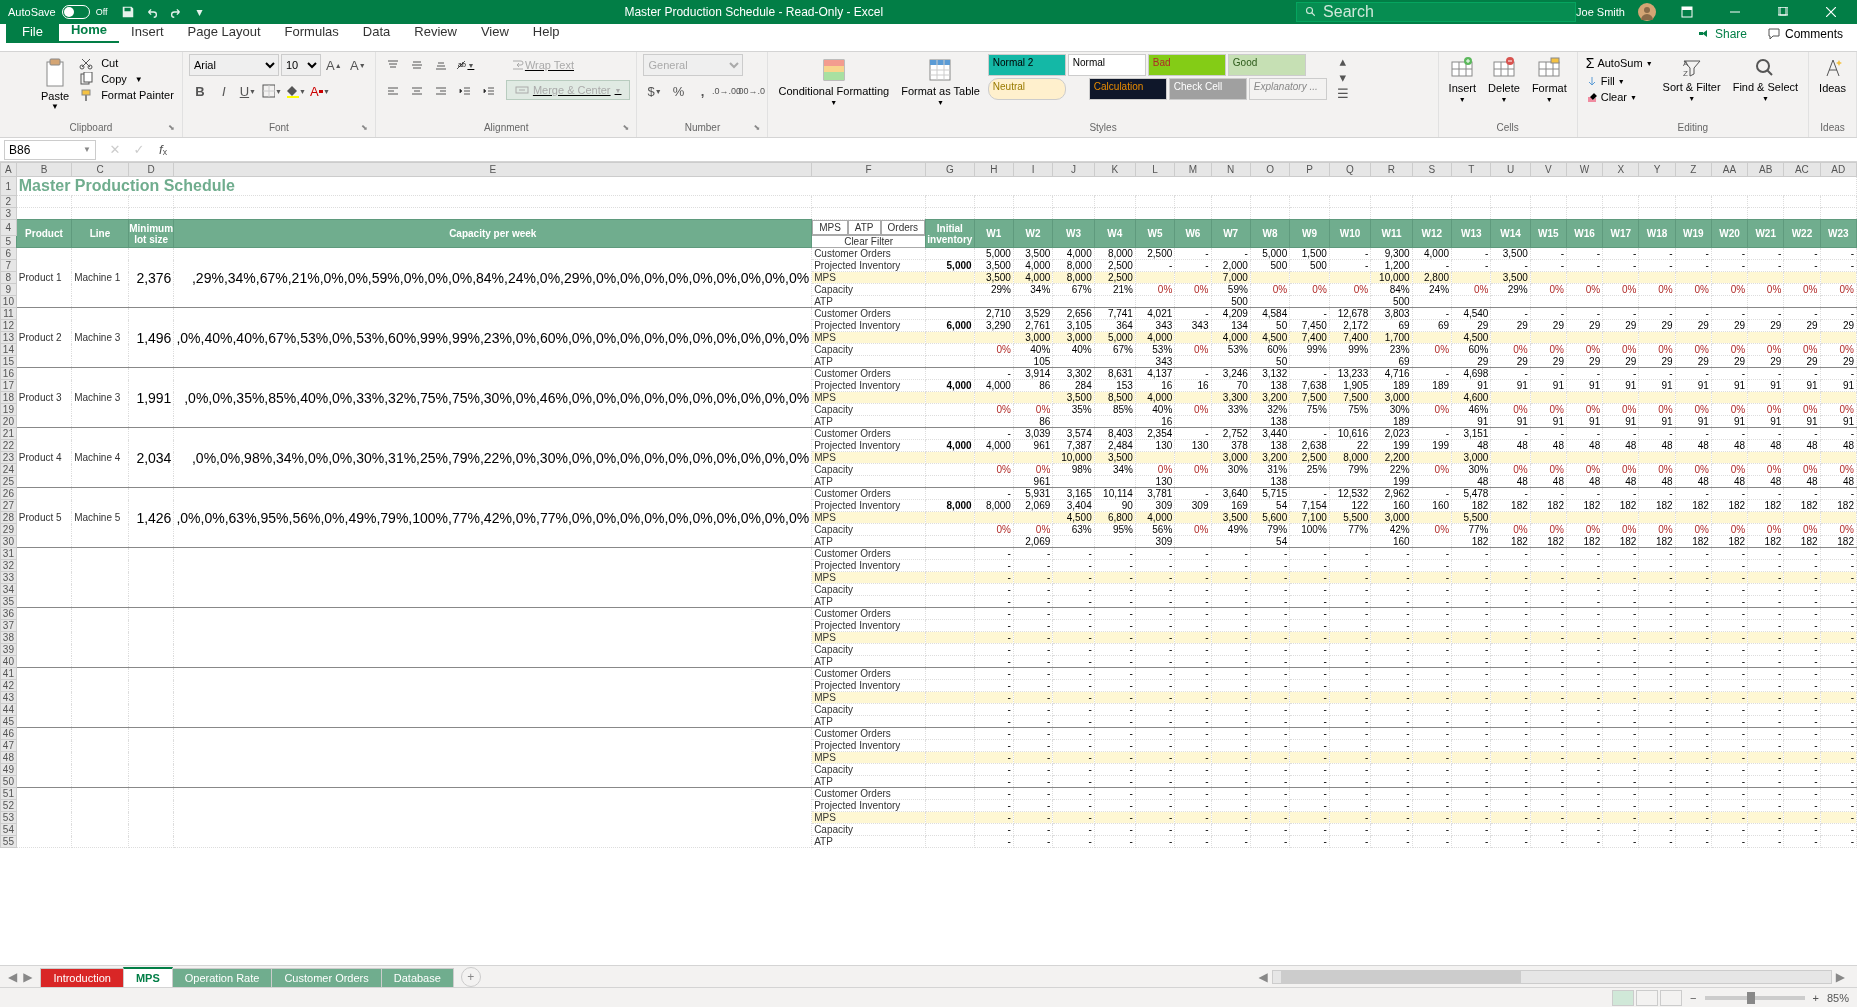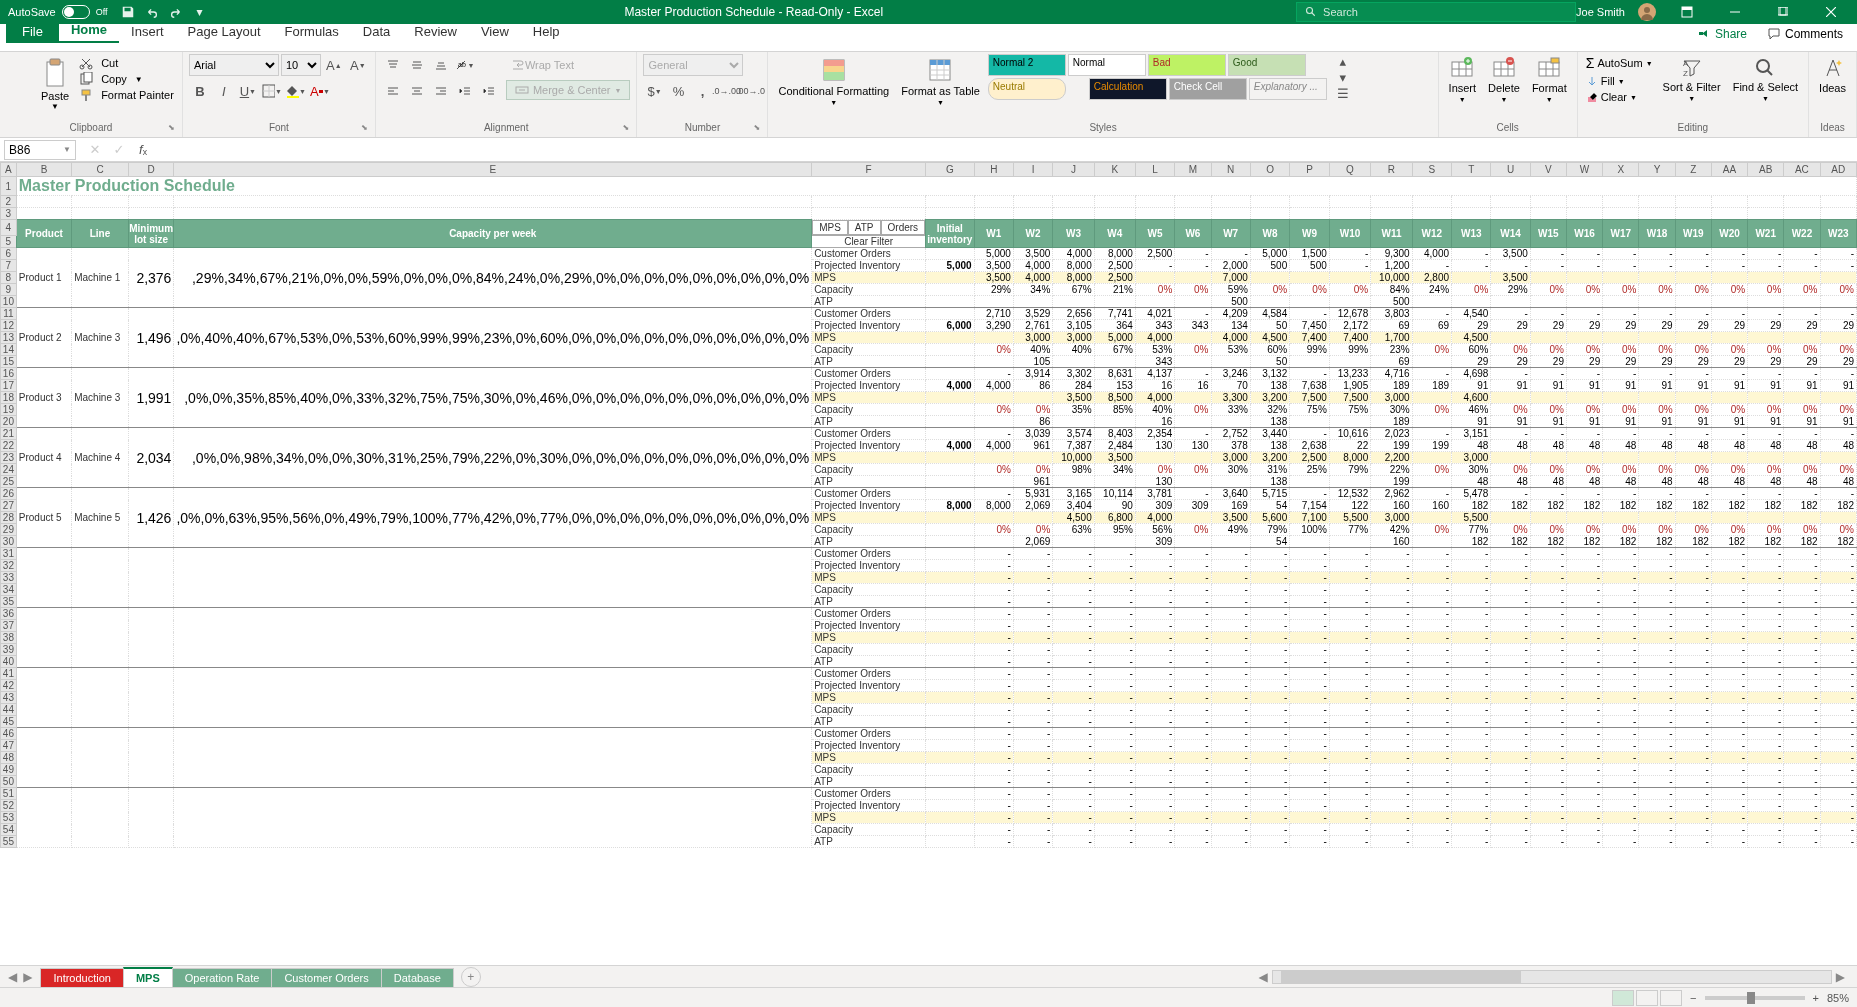--- a/index.html
+++ b/index.html
@@ -5,21 +5,21 @@
 * { margin: 0; padding: 0; box-sizing: border-box; font-family: 'Segoe UI', Arial, sans-serif; }
 body { background: #fff; overflow: hidden; font-size: 12px; }
 
 
 .title-bar { background: #027e46; height: 24px; display: flex; align-items: center; color: #fff; }
 .autosave { display: flex; align-items: center; gap: 6px; padding: 0 8px; font-size: 11px; }
 .toggle-off { width: 28px; height: 14px; border: 1px solid #fff; border-radius: 8px; position: relative; background: #027e46; }
 .toggle-off::after { content: ''; position: absolute; width: 10px; height: 10px; border-radius: 50%; background: #fff; top: 1px; left: 1px; }
 .qat-icon { width: 16px; height: 16px; display: flex; align-items: center; justify-content: center; opacity: 0.9; margin: 0 4px; cursor: pointer; }
 .title-center { flex: 1; text-align: center; font-size: 12px; }
-.search-box { background: #068d51; border: 1px solid #05a55f; height: 20px; width: 280px; display: flex; align-items: center; padding: 0 8px; color: #cfe8da; font-size: 11px; }
+.search-box { background: #068d51; border: 1px solid #05a55f; height: 20px; width: 280px; display: flex; align-items: center; padding: 0 8px; color: #cfe8da; font-size: 16px; }
 .title-right { display: flex; align-items: center; gap: 12px; padding-right: 8px; margin-left: auto; }
 .win-btn { width: 36px; height: 24px; display: flex; align-items: center; justify-content: center; cursor: pointer; }
 
 
 .menu-tabs { background: #fff; height: 28px; display: flex; align-items: flex-end; border-bottom: 1px solid #d4d4d4; padding: 8px 6px; }
 .menu-tab { padding: 4px 12px; font-size: 13px; color: #333; cursor: pointer; }
 .menu-tab.active { color: #027e46; font-weight: 600; border-bottom: 2px solid #027e46; }
 .menu-tab.file { background: #027e46; color: #fff; padding: 4px 16px; }
 .menu-right { margin-left: auto; display: flex; gap: 4px; }
 .menu-btn { padding: 2px 8px; font-size: 12px; display: flex; align-items: center; gap: 4px; cursor: pointer; }
@@ -34,34 +34,34 @@
 .clipboard-small { display: flex; flex-direction: column; gap: 2px; padding: 2px; font-size: 11px; }
 .clipboard-small > div { display: flex; align-items: center; gap: 8px; cursor: pointer; }
 .font-row { display: flex; gap: 2px; align-items: center; margin-bottom: 4px; }
 .font-select { height: 22px; font-size: 11px; border: 1px solid #ccc; }
 .icon-btn { width: 22px; height: 22px; display: flex; align-items: center; justify-content: center; cursor: pointer; border: 1px solid transparent; font-size: 13px; color: #555; }
 .merge-btn { background: #e0eae3; border: 1px solid #b8ccbf; padding: 2px 8px; font-size: 11px; color: #aaa; display: flex; align-items: center; gap: 4px; }
 .styles-gallery { display: flex; flex-wrap: wrap; gap: 2px; width: 340px; }
 .style-cell { width: 78px; height: 22px; border: 1px solid #ccc; font-size: 10px; padding: 2px 4px; overflow: hidden; }
 .style-normal2 { background: #14b8a6; }
 .style-normal { background: #fff; }
-.style-bad { background: #bef264; color: #b02a27; }
+.style-bad { background: #84cc16; color: #b02a27; }
 .style-good { background: #c6e0b4; color: #2c5a19; }
 .style-neutral { background: #fff0cd; color: #997a00; border-radius: 10px; }
 .style-calc { background: #0f172a; color: #ea8c00; margin-left: 21px; }
 .style-checkcell { background: #a0a0a0; color: #fff; }
 .style-explan { color: #888; font-style: italic; }
 .big-btn { display: flex; flex-direction: column; align-items: center; padding: 2px 4px; font-size: 11px; cursor: pointer; gap: 2px; }
 .editing-col { display: flex; flex-direction: column; gap: 2px; font-size: 11px; }
 .editing-row { display: flex; align-items: center; gap: 3px; cursor: pointer; padding: 1px 2px; }
 .dialog-launcher { position: absolute; bottom: 2px; right: 2px; width: 12px; height: 12px; font-size: 8px; color: #888; cursor: pointer; }
 
 
 .formula-bar { height: 24px; display: flex; align-items: center; border-bottom: 1px solid #d4d4d4; background: #fff; }
-.name-box { width: 72px; height: 20px; border: 1px solid #ccc; margin: 0 4px; padding: 0 4px; font-size: 12px; display: flex; align-items: center; }
+.name-box { width: 92px; height: 20px; border: 1px solid #ccc; margin: 0 4px; padding: 0 4px; font-size: 12px; display: flex; align-items: center; }
 .fx-btns { display: flex; gap: 2px; padding: 0 4px; }
 .formula-input { flex: 1; height: 20px; border: none; padding: 0 6px; }
 
 
 .sheet-area { position: relative; height: calc(100vh - 24px - 28px - 86px - 24px - 22px - 20px); overflow: hidden; background: #fff; }
 table.sheet { border-collapse: collapse; font-size: 10px; table-layout: fixed; }
 .col-header td { background: #e6e6e6; border: 1px solid #ccc; text-align: center; font-size: 10px; color: #555; height: 14px; }
 .row-num { background: #e6e6e6; border: 1px solid #ccc; text-align: center; width: 18px; font-size: 10px; color: #555; }
 td.cell { border-right: 1px dotted #ddd; border-bottom: 1px dotted #ddd; height: 11px; padding: 0 2px; white-space: nowrap; overflow: hidden; }
 .title-cell { color: #70ad8e; font-size: 16px; font-weight: bold; }
@@ -272,21 +272,21 @@
             </svg>
             <span style="font-size:7px;">▼</span>
           </span>
       </div>
     </div>
     <div class="ribbon-group-label">Font</div>
     <div class="dialog-launcher">⬊</div>
   </div>
 
   <div class="ribbon-group" style="min-width:200px;">
-    <div style="flex:1;display:flex;gap:6px;">
+    <div style="flex:1;display:flex;gap:6px;text-decoration:underline;">
       <div>
         <div class="font-row">
           <span class="icon-btn">
               <svg width="12" height="12">
                 <path stroke="#555" d="M1 2h10M2 5h8M3 8h6"></path>
               </svg>
             </span>
           <span class="icon-btn">
               <svg width="12" height="12">
                 <path stroke="#555" d="M2 3h8M1 6h10M2 9h8"></path>

